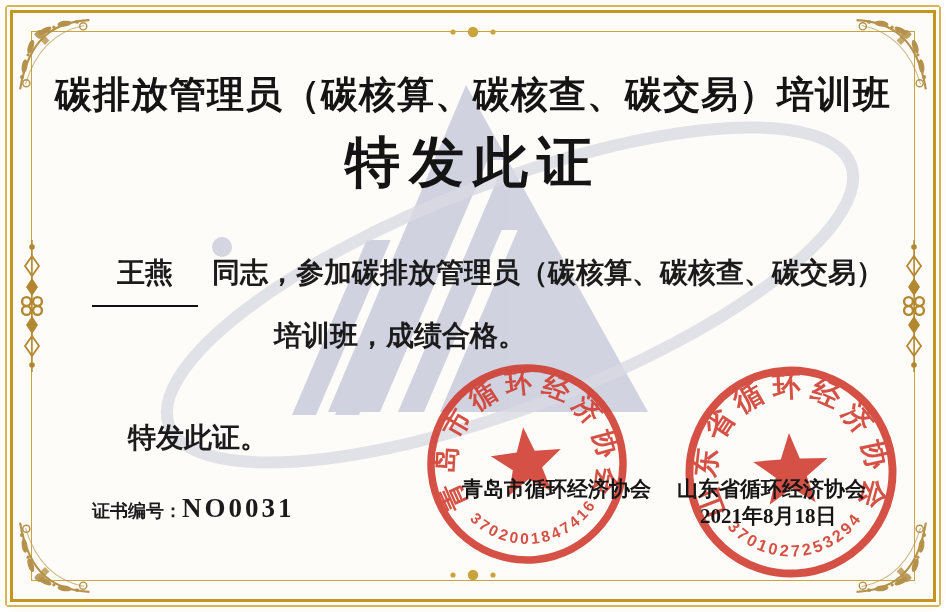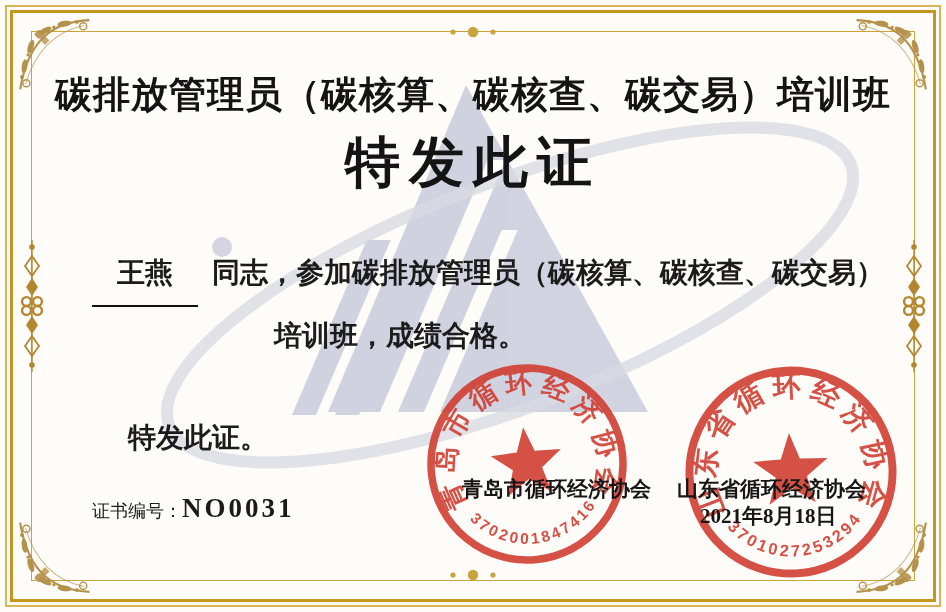--- a/index.html
+++ b/index.html
@@ -1,20 +1,21 @@
 <!DOCTYPE html>
 <html><head>
 <meta charset="utf-8">
 <style>
   html,body{margin:0;padding:0;background:#ffffff;}
   .stage{
     position:relative;width:946px;height:612px;overflow:hidden;
     background:#fdfcf8;
     font-family:"Liberation Serif",serif;
     color:#1b1b1b;
+    border-radius:21px;
   }
   
   .frame{position:absolute;pointer-events:none;}
   .frame-outer{inset:5px;border:2px solid #d8b556;}
   .frame-mid{inset:10px;border:3px solid #c3961f;}
   .frame-inner{inset:31px;border:1.5px solid #cba43c;}
   .corner{position:absolute;width:80px;height:80px;}
   .corner.tl{left:13px;top:13px;}
   .corner.tr{right:13px;top:13px;transform:scaleX(-1);}
   .corner.bl{left:13px;bottom:13px;transform:scaleY(-1);}
@@ -39,21 +40,21 @@
     font-weight:900;font-size:55px;letter-spacing:9px;color:#141414;
   }
   .body-line1{position:absolute;left:92px;top:254px;z-index:2;font-size:28px;font-weight:600;white-space:nowrap;}
   .recipient-name{
     display:inline-block;width:106px;text-align:center;
     border-bottom:2.5px solid #111;padding-bottom:13px;margin-right:14px;
   }
   .body-line2{position:absolute;left:266px;top:317px;z-index:2;font-size:28px;font-weight:700;margin-left:8px;}
   .issue-statement{position:absolute;left:128px;top:371px;z-index:2;font-size:28px;font-weight:600;margin-top:48px;}
   .serial{position:absolute;left:92px;top:459px;z-index:2;display:flex;align-items:baseline;}
-  .serial-label{font-size:18px;font-weight:400;margin-top:40px;}
+  .serial-label{font-size:18px;font-weight:700;margin-top:40px;}
   .serial-value{font-size:27px;font-weight:700;letter-spacing:3px;font-family:Liberation Serif, serif;}
   .issuers{position:absolute;left:462px;top:475px;z-index:4;display:flex;gap:26px;
     font-size:21px;font-weight:700;white-space:nowrap;color:#161616;}
   .issue-date{position:absolute;left:700px;top:502px;z-index:4;font-size:21px;font-weight:700;color:#161616;}
   
   .seal{position:absolute;z-index:3;opacity:0.87;}
   .seal-qingdao{left:423px;top:360px;width:208px;height:208px;transform:rotate(-6deg);}
   .seal-shandong{left:681px;top:362px;width:220px;height:220px;transform:rotate(-3deg);}
   .seal text{font-family:"Liberation Sans","DejaVu Sans",sans-serif;}
 </style>

